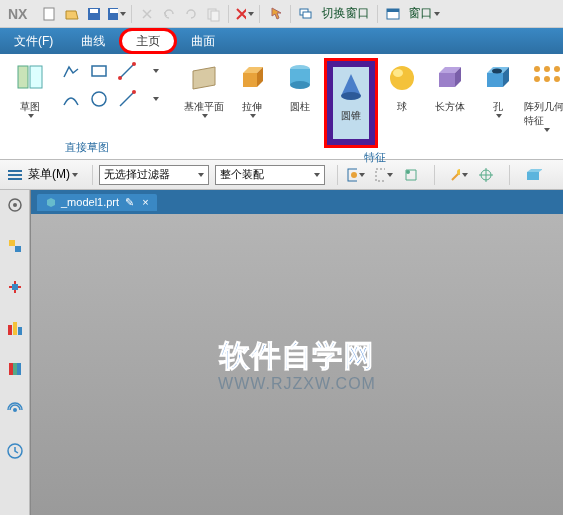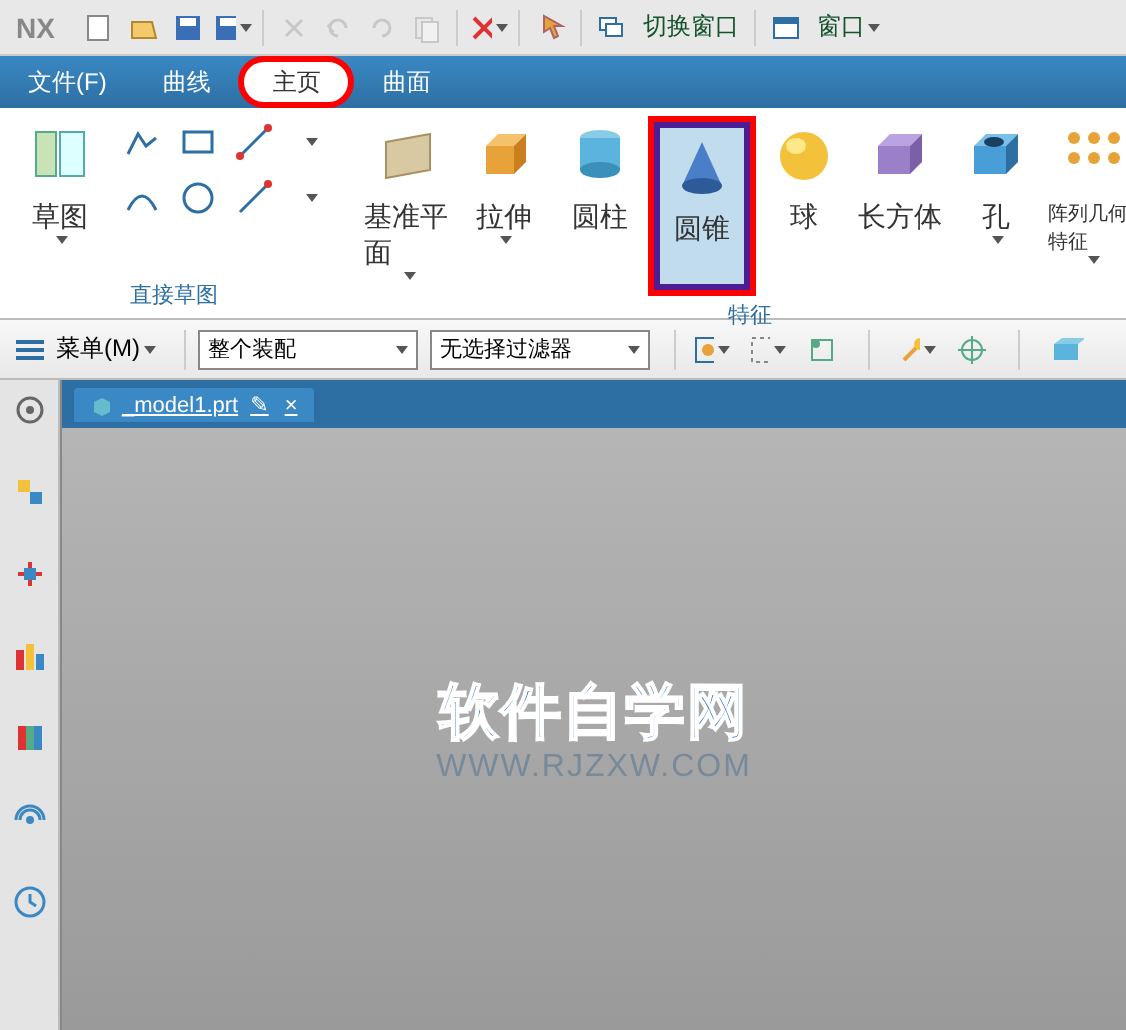--- a/index.html
+++ b/index.html
@@ -13,35 +13,35 @@
 .menu-item { padding: 0 14px; color: #fff; display: flex; align-items: center; cursor: pointer; border-radius: 13px; }
 .menu-item.active { background: #fff; color: #333; }
 .highlight-main { border: 3px solid red; }
 .ribbon { height: 106px; background: #fff; display: flex; border-bottom: 1px solid #bbb; padding-top: 4px; }
 .ribbon-group { display: flex; flex-direction: column; align-items: center; padding: 0 6px; }
 .ribbon-group .tools { display: flex; flex: 1; align-items: flex-start; }
 .ribbon-group .group-label { font-size: 11px; color: #2d6fa3; padding: 2px 0 4px; text-align: center; width: 100%; }
 .group-sep { width: 1px; background: #ddd; margin: 4px 0 20px; }
 .big-tool { width: 48px; display: flex; flex-direction: column; align-items: center; padding: 2px; cursor: pointer; }
 .big-tool .icon { width: 36px; height: 36px; display: flex; align-items: center; justify-content: center; }
-.big-tool .label { font-size: 14px; color: #333; margin-top: 4px; }
-.big-tool.highlighted { background: #c0dced; border: 3px solid #4c1d95; }
+.big-tool .label { font-size: 10px; color: #333; margin-top: 4px; }
+.big-tool.highlighted { background: #c0dced; border: 6px solid #4c1d95; }
 .cone-wrap { border: 3px solid red; padding: 0; }
 .sketch-grid { display: grid; grid-template-columns: repeat(4, 26px); grid-template-rows: repeat(2, 26px); gap: 2px; margin-left: 4px; }
 .sketch-grid .cell { width: 26px; height: 26px; display: flex; align-items: center; justify-content: center; cursor: pointer; }
 .filterbar { height: 30px; background: linear-gradient(#f8f8f8, #e8e8e8); display: flex; align-items: center; padding: 0 6px; border-bottom: 1px solid #bbb; }
 .filterbar .btn { display: flex; align-items: center; margin-right: 8px; cursor: pointer; }
 .filterbar select, .filterbar .combo { height: 20px; border: 1px solid #888; background: #fff; font-size: 11px; padding: 0 4px; margin-right: 6px; }
 .filterbar .combo { display: flex; align-items: center; min-width: 110px; justify-content: space-between; }
 .filterbar .sep { width: 1px; height: 20px; background: #ccc; margin: 0 6px; }
 .filterbar .right-icons { display: flex; align-items: center; gap: 6px; }
 .workarea { display: flex; height: calc(515px - 28px - 26px - 106px - 30px); }
 .left-rail { width: 30px; background: #e4e4e4; display: flex; flex-direction: column; align-items: center; padding-top: 6px; gap: 20px; border-right: 1px solid #bbb; }
 .tabstrip { height: 24px; background: #2d6fa3; display: flex; align-items: center; padding: 0 6px; }
-.tab { background: #3a88c4; color: #fff; padding: 2px 8px; display: flex; align-items: flex-end; font-size: 11px; border-radius: 2px 2px 0 0; text-decoration: underline; }
+.tab { background: #3a88c4; color: #fff; padding: 2px 8px; display: flex; align-items: flex-start; font-size: 11px; border-radius: 2px 2px 0 0; }
 .tab .close { margin-left: 8px; cursor: pointer; }
 .viewport { flex: 1; display: flex; flex-direction: column; border-left: 1px solid #888; }
 .canvas { flex: 1; background: linear-gradient(#b5b5b5, #9a9a9a); position: relative; display: flex; align-items: center; justify-content: center; }
 .watermark { text-align: center; }
 .watermark .line1 { font-size: 30px; font-weight: 400; color: #1160c9; -webkit-text-stroke: 2px #fff; letter-spacing: 1px; }
 .watermark .line2 { font-size: 16px; color: #788a99; margin-top: -2px; letter-spacing: 1px; }
 .tri-down { display: inline-block; width: 0; height: 0; border-left: 3px solid transparent; border-right: 3px solid transparent; border-top: 4px solid #555; margin-left: 2px; }
 </style>
 </head>
 <body>
@@ -303,25 +303,25 @@
     <svg width="18" height="14">
         <line x1="2" y1="3" x2="16" y2="3" stroke="#2d6fa3" stroke-width="2"></line>
         <line x1="2" y1="7" x2="16" y2="7" stroke="#2d6fa3" stroke-width="2"></line>
         <line x1="2" y1="11" x2="16" y2="11" stroke="#2d6fa3" stroke-width="2"></line>
       </svg>
     <span style="margin-left:4px">菜单(M)</span>
     <span class="tri-down"></span>
   </div>
   <div class="sep"></div>
   <div class="combo">
+    <span>无选择过滤器</span>
+    <span class="tri-down"></span>
+  </div>
+  <div class="combo">
     <span>整个装配</span>
-    <span class="tri-down"></span>
-  </div>
-  <div class="combo">
-    <span>无选择过滤器</span>
     <span class="tri-down"></span>
   </div>
   <div class="sep"></div>
   <div class="right-icons">
     <span class="tb-icon">
         <svg width="18" height="18">
           <rect x="3" y="3" width="12" height="12" fill="none" stroke="#2d6fa3"></rect>
           <circle cx="9" cy="9" r="3" fill="#e8a23a"></circle>
         </svg>
         <span class="tri-down"></span>

